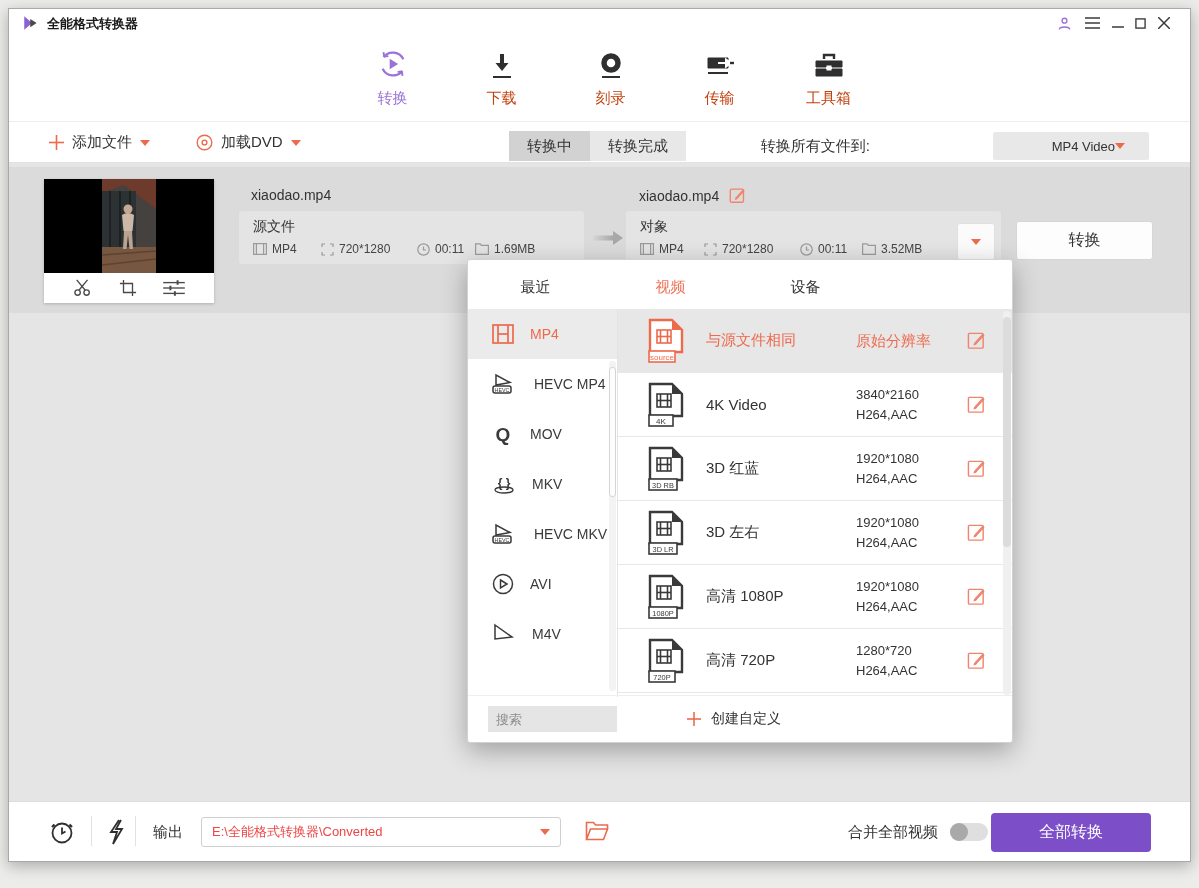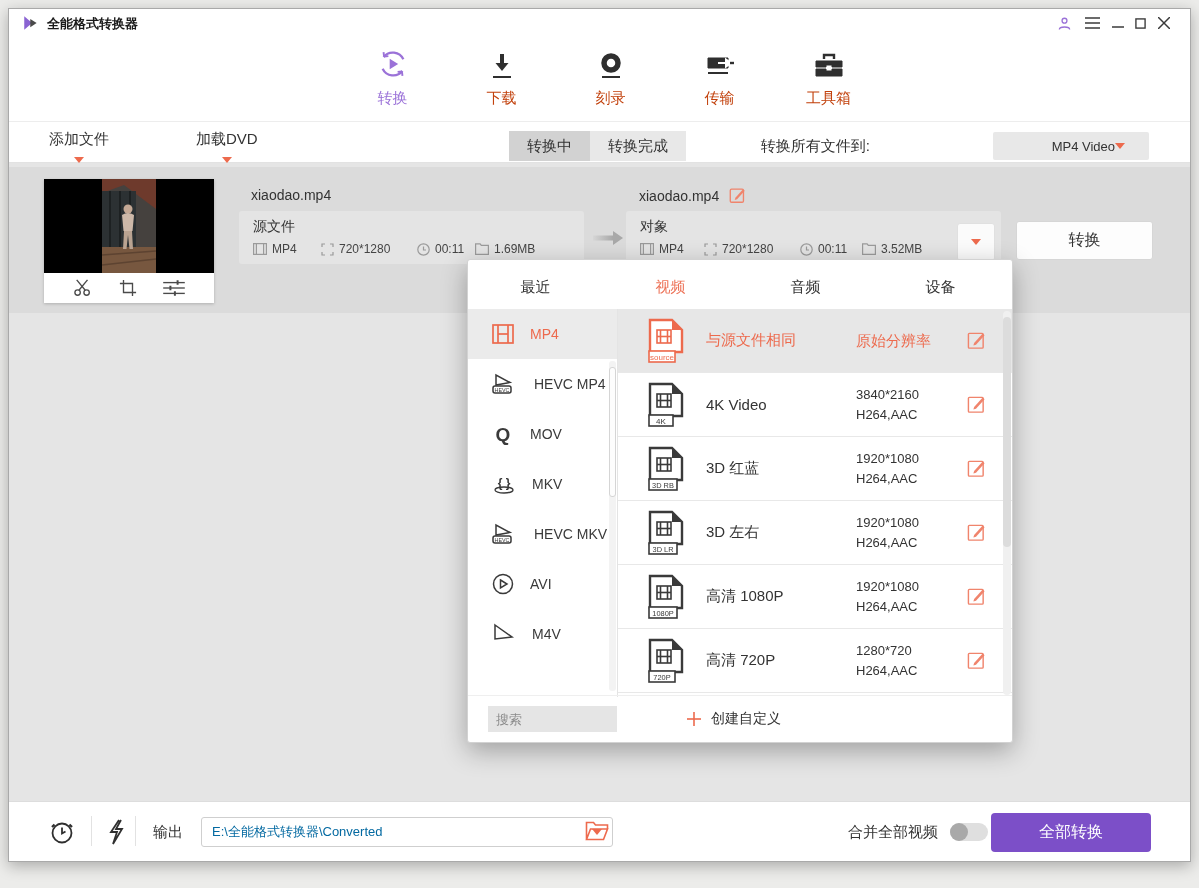--- a/index.html
+++ b/index.html
@@ -17,21 +17,21 @@
   .nav { position:absolute; left:0; top:28px; width:100%; height:85px; border-bottom:1px solid #EDEDED; }
   .navtabs { position:absolute; left:329px; top:10px; display:flex; }
   .navtab { width:109px; height:75px; display:flex; flex-direction:column; align-items:center; cursor:pointer; position:relative; }
   .navtab .nicon { height:34px; display:flex; align-items:flex-end; justify-content:center; }
   .navtab .nlabel { margin-top:8px; font-size:15px; color:#c2410c; }
   .navtab.active .nlabel { color:#9B72D8; }
   .navtab.active::after { content:""; position:absolute; left:0; bottom:-11px; width:109px; height:3px; background:#A385E0; }
 
   
   .toolbar { position:absolute; left:0; top:113px; width:100%; height:41px; border-bottom:1px solid #E2E2E2; background:#fff; }
-  .tbtn { position:absolute; top:0; height:41px; display:flex; align-items:center; gap:8px; cursor:pointer; font-size:15px; color:#333;flex-direction:column; }
+  .tbtn { position:absolute; top:0; height:41px; display:flex; align-items:center; gap:8px; cursor:pointer; font-size:15px; color:#333; }
   .caret { width:0; height:0; border-left:5px solid transparent; border-right:5px solid transparent; border-top:6px solid #ED6A4D; display:inline-block; }
   .seg { position:absolute; left:500px; top:9px; display:flex; }
   .segtab { height:30px; padding:0 18px; display:flex; align-items:center; font-size:15px; color:#333; cursor:pointer; background:#E8E8E8; }
   .segtab.active { background:#D2D2D2; }
   .convert-to { position:absolute; right:320px; top:10px; font-size:15px; color:#333; line-height:28px; }
   .fmt-select { position:absolute; right:41px; top:10px; width:156px; height:28px; background:#E8E8E8; display:flex; align-items:center; justify-content:flex-end; padding:0 24px; font-size:13px; color:#333; cursor:pointer; border-radius:2px; }
 
   
   .content { position:absolute; left:0; top:154px; width:100%; height:640px; background:#E5E5E5; }
   .filerow { position:absolute; left:0; top:4px; width:100%; height:146px; background:#DBDBDB; }
@@ -88,21 +88,21 @@
   .popup-foot { position:absolute; left:0; bottom:0; width:544px; height:47px; display:flex; align-items:center; border-top:1px solid #EFEFEF; }
   .searchbox { margin-left:20px; width:129px; height:26px; background:#E5E5E5; border:none; outline:none; padding:0 8px; font-size:13px; color:#333; font-family:inherit; }
   .searchbox::placeholder { color:#8a8a8a; }
   .createcustom { margin-left:70px; display:flex; align-items:center; gap:10px; font-size:14px; color:#333; cursor:pointer; }
 
   
   .footer { position:absolute; left:0; bottom:0; width:100%; height:60px; background:#fff; border-top:1px solid #DDD; }
   .f-ico { position:absolute; top:17px; cursor:pointer; }
   .fdiv { position:absolute; top:14px; width:1px; height:30px; background:#E2E2E2; }
   .outlabel { position:absolute; left:144px; top:21px; font-size:15px; color:#333; }
-  .pathsel { position:absolute; left:192px; top:15px; width:412px; height:30px; border:1px solid #CFCFCF; border-radius:3px; background:#fff; display:flex; align-items:center; justify-content:space-between; padding:0 10px; font-size:13px; color:#0369a1; cursor:pointer; }
+  .pathsel { position:absolute; left:192px; top:15px; width:360px; height:30px; border:1px solid #CFCFCF; border-radius:3px; background:#fff; display:flex; align-items:center; justify-content:space-between; padding:0 10px; font-size:13px; color:#ef4444; cursor:pointer; }
   .folderbtn { position:absolute; left:576px; top:19px; cursor:pointer; }
   .mergelabel { position:absolute; right:252px; top:21px; font-size:15px; color:#333; }
   .toggle { position:absolute; right:202px; top:21px; width:38px; height:18px; background:#DFDFDF; border-radius:9px; cursor:pointer; }
   .knob { position:absolute; left:0; top:0; width:18px; height:18px; border-radius:50%; background:#A9A9A9; }
   .allbtn { position:absolute; right:39px; top:11px; width:160px; height:39px; background:#7C4FC8; border-radius:4px; color:#fff; font-size:16px; display:flex; align-items:center; justify-content:center; cursor:pointer; }
 </style>
 </head>
 <body>
 
 <div class="win">
@@ -360,21 +360,20 @@
       </div>
 
       <div class="convertbtn">转换</div>
     </div>
   </div>
 
   <div class="popup">
     <div class="popup-tabs">
       <div class="popup-tab">最近</div>
       <div class="popup-tab active">视频</div>
-      <div class="popup-tab">音频</div>
       <div class="popup-tab">设备</div>
     </div>
 
     <div class="popup-body">
 
       <div class="fmtcol">
         <div class="fmtitem selected">
           <svg width="22" height="20" viewBox="0 0 22 20" fill="none" stroke="currentColor" stroke-width="1.7">
               <rect x="1" y="1" width="20" height="18"></rect>
               <line x1="6" y1="1" x2="6" y2="19"></line>

